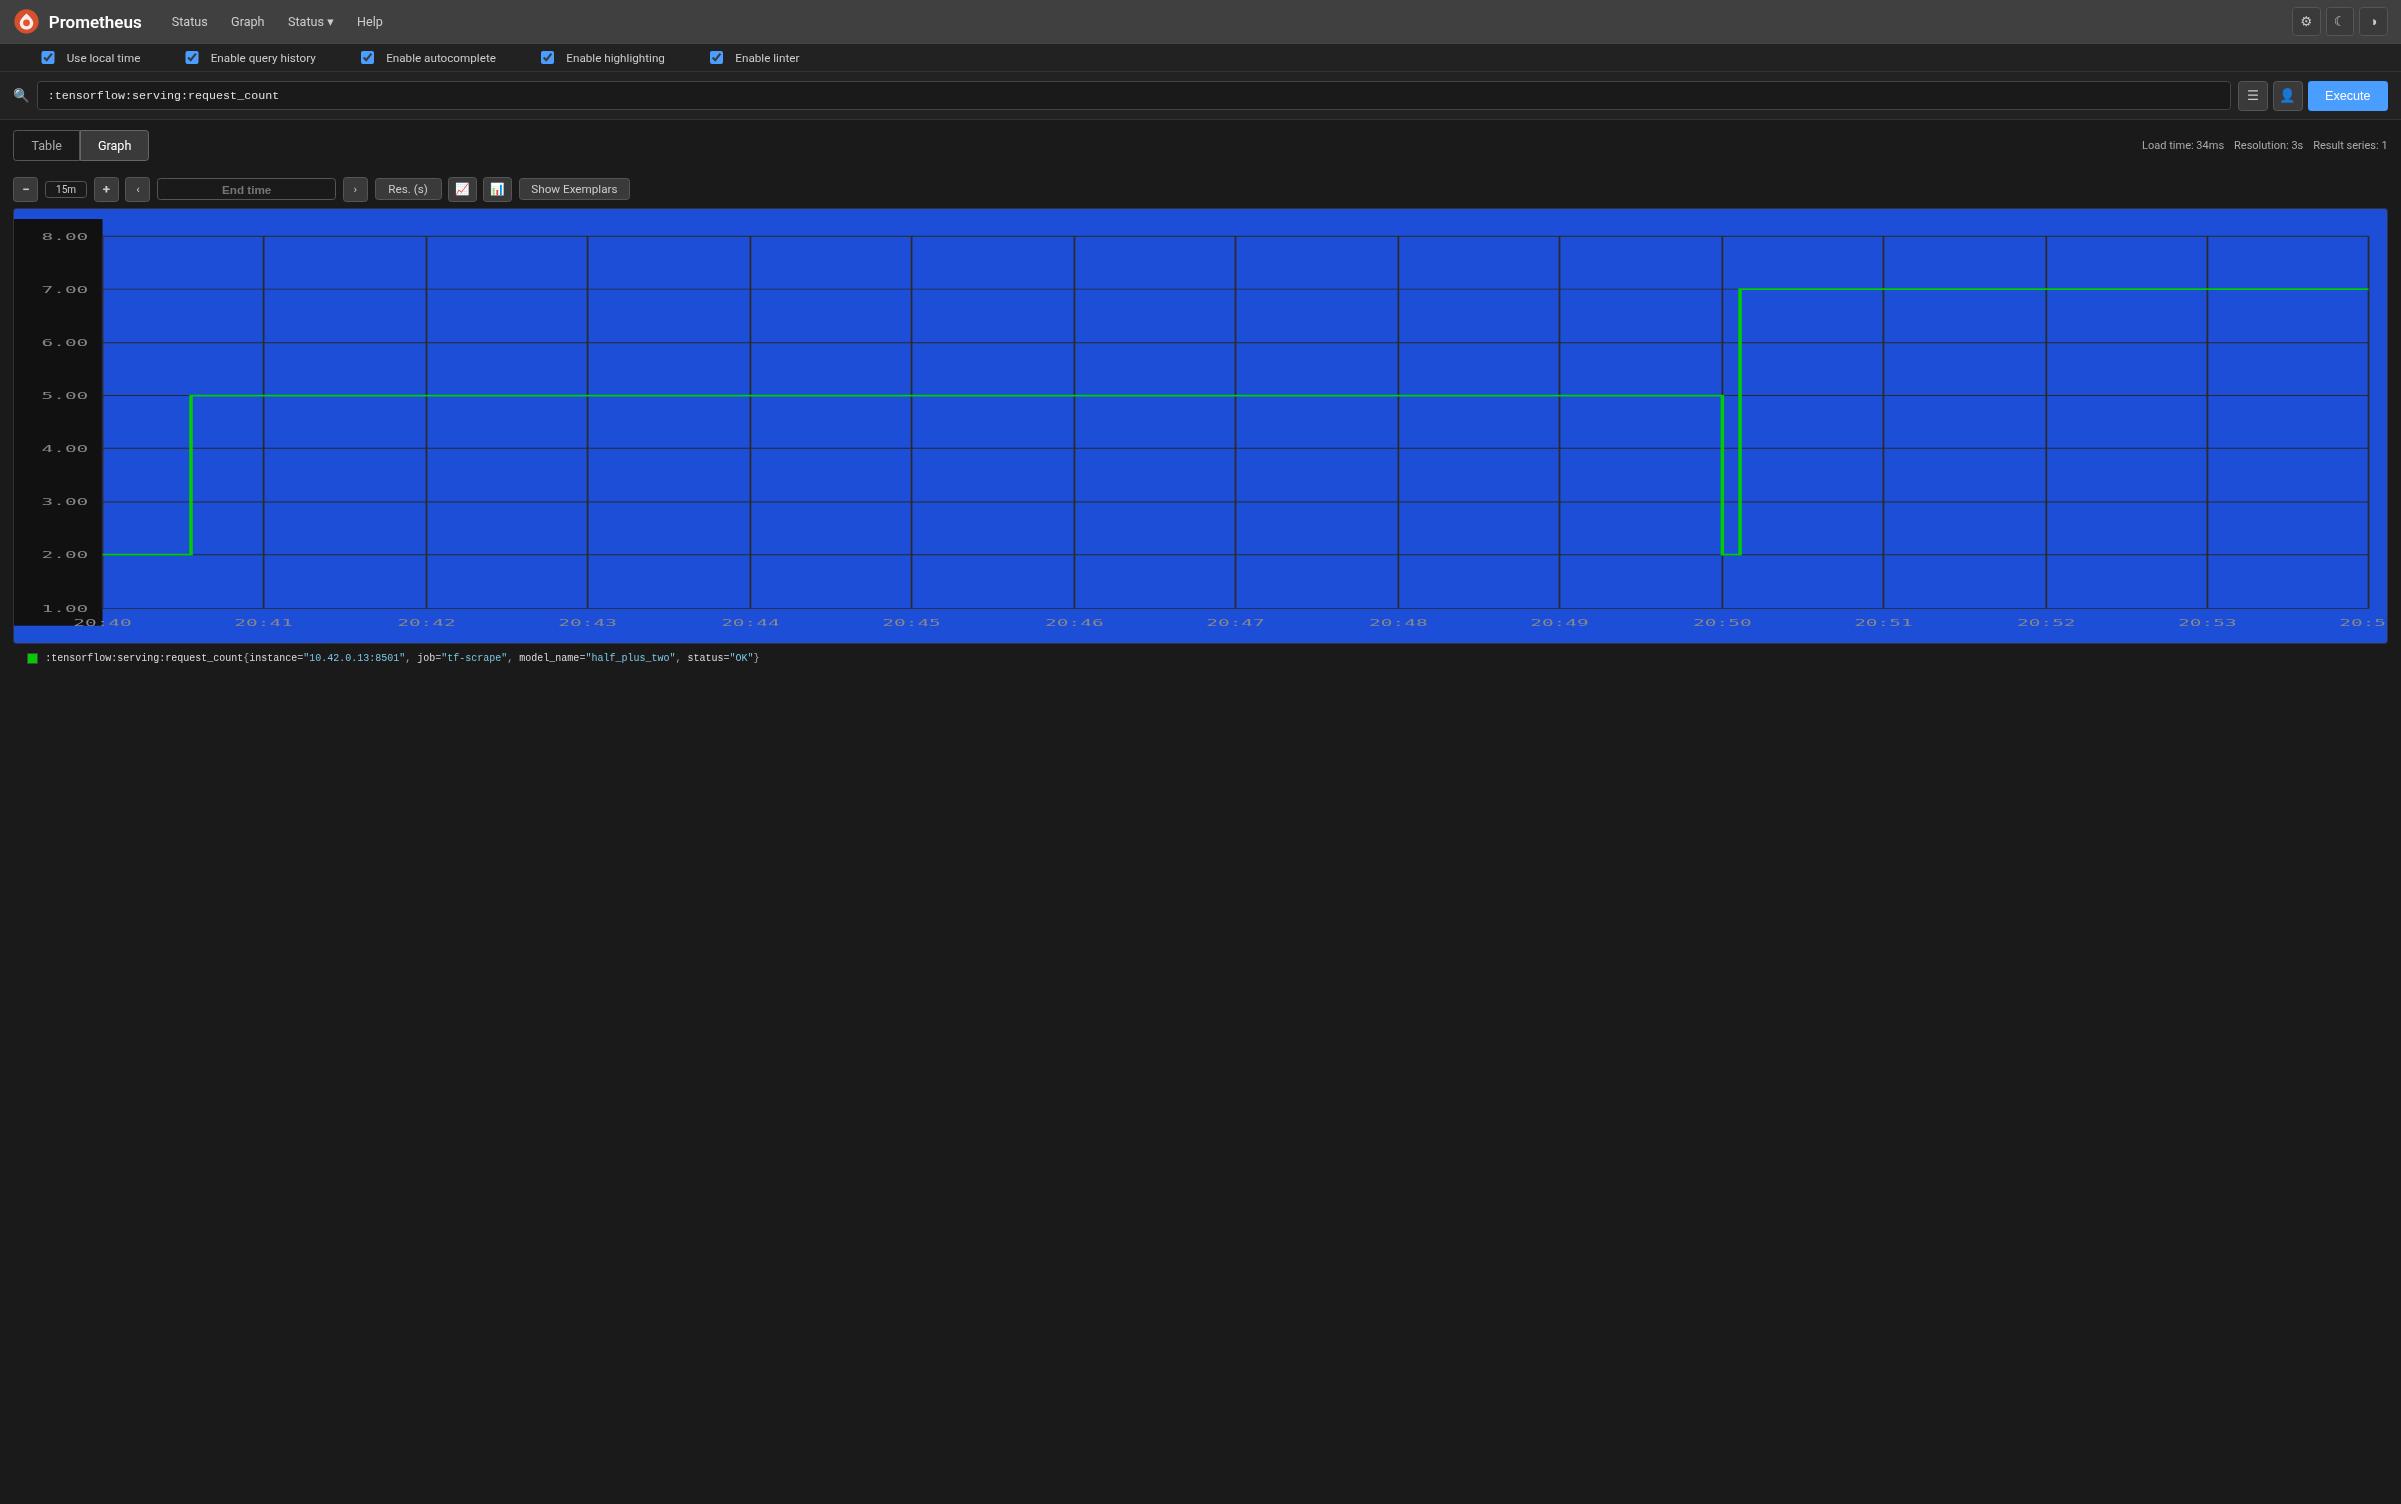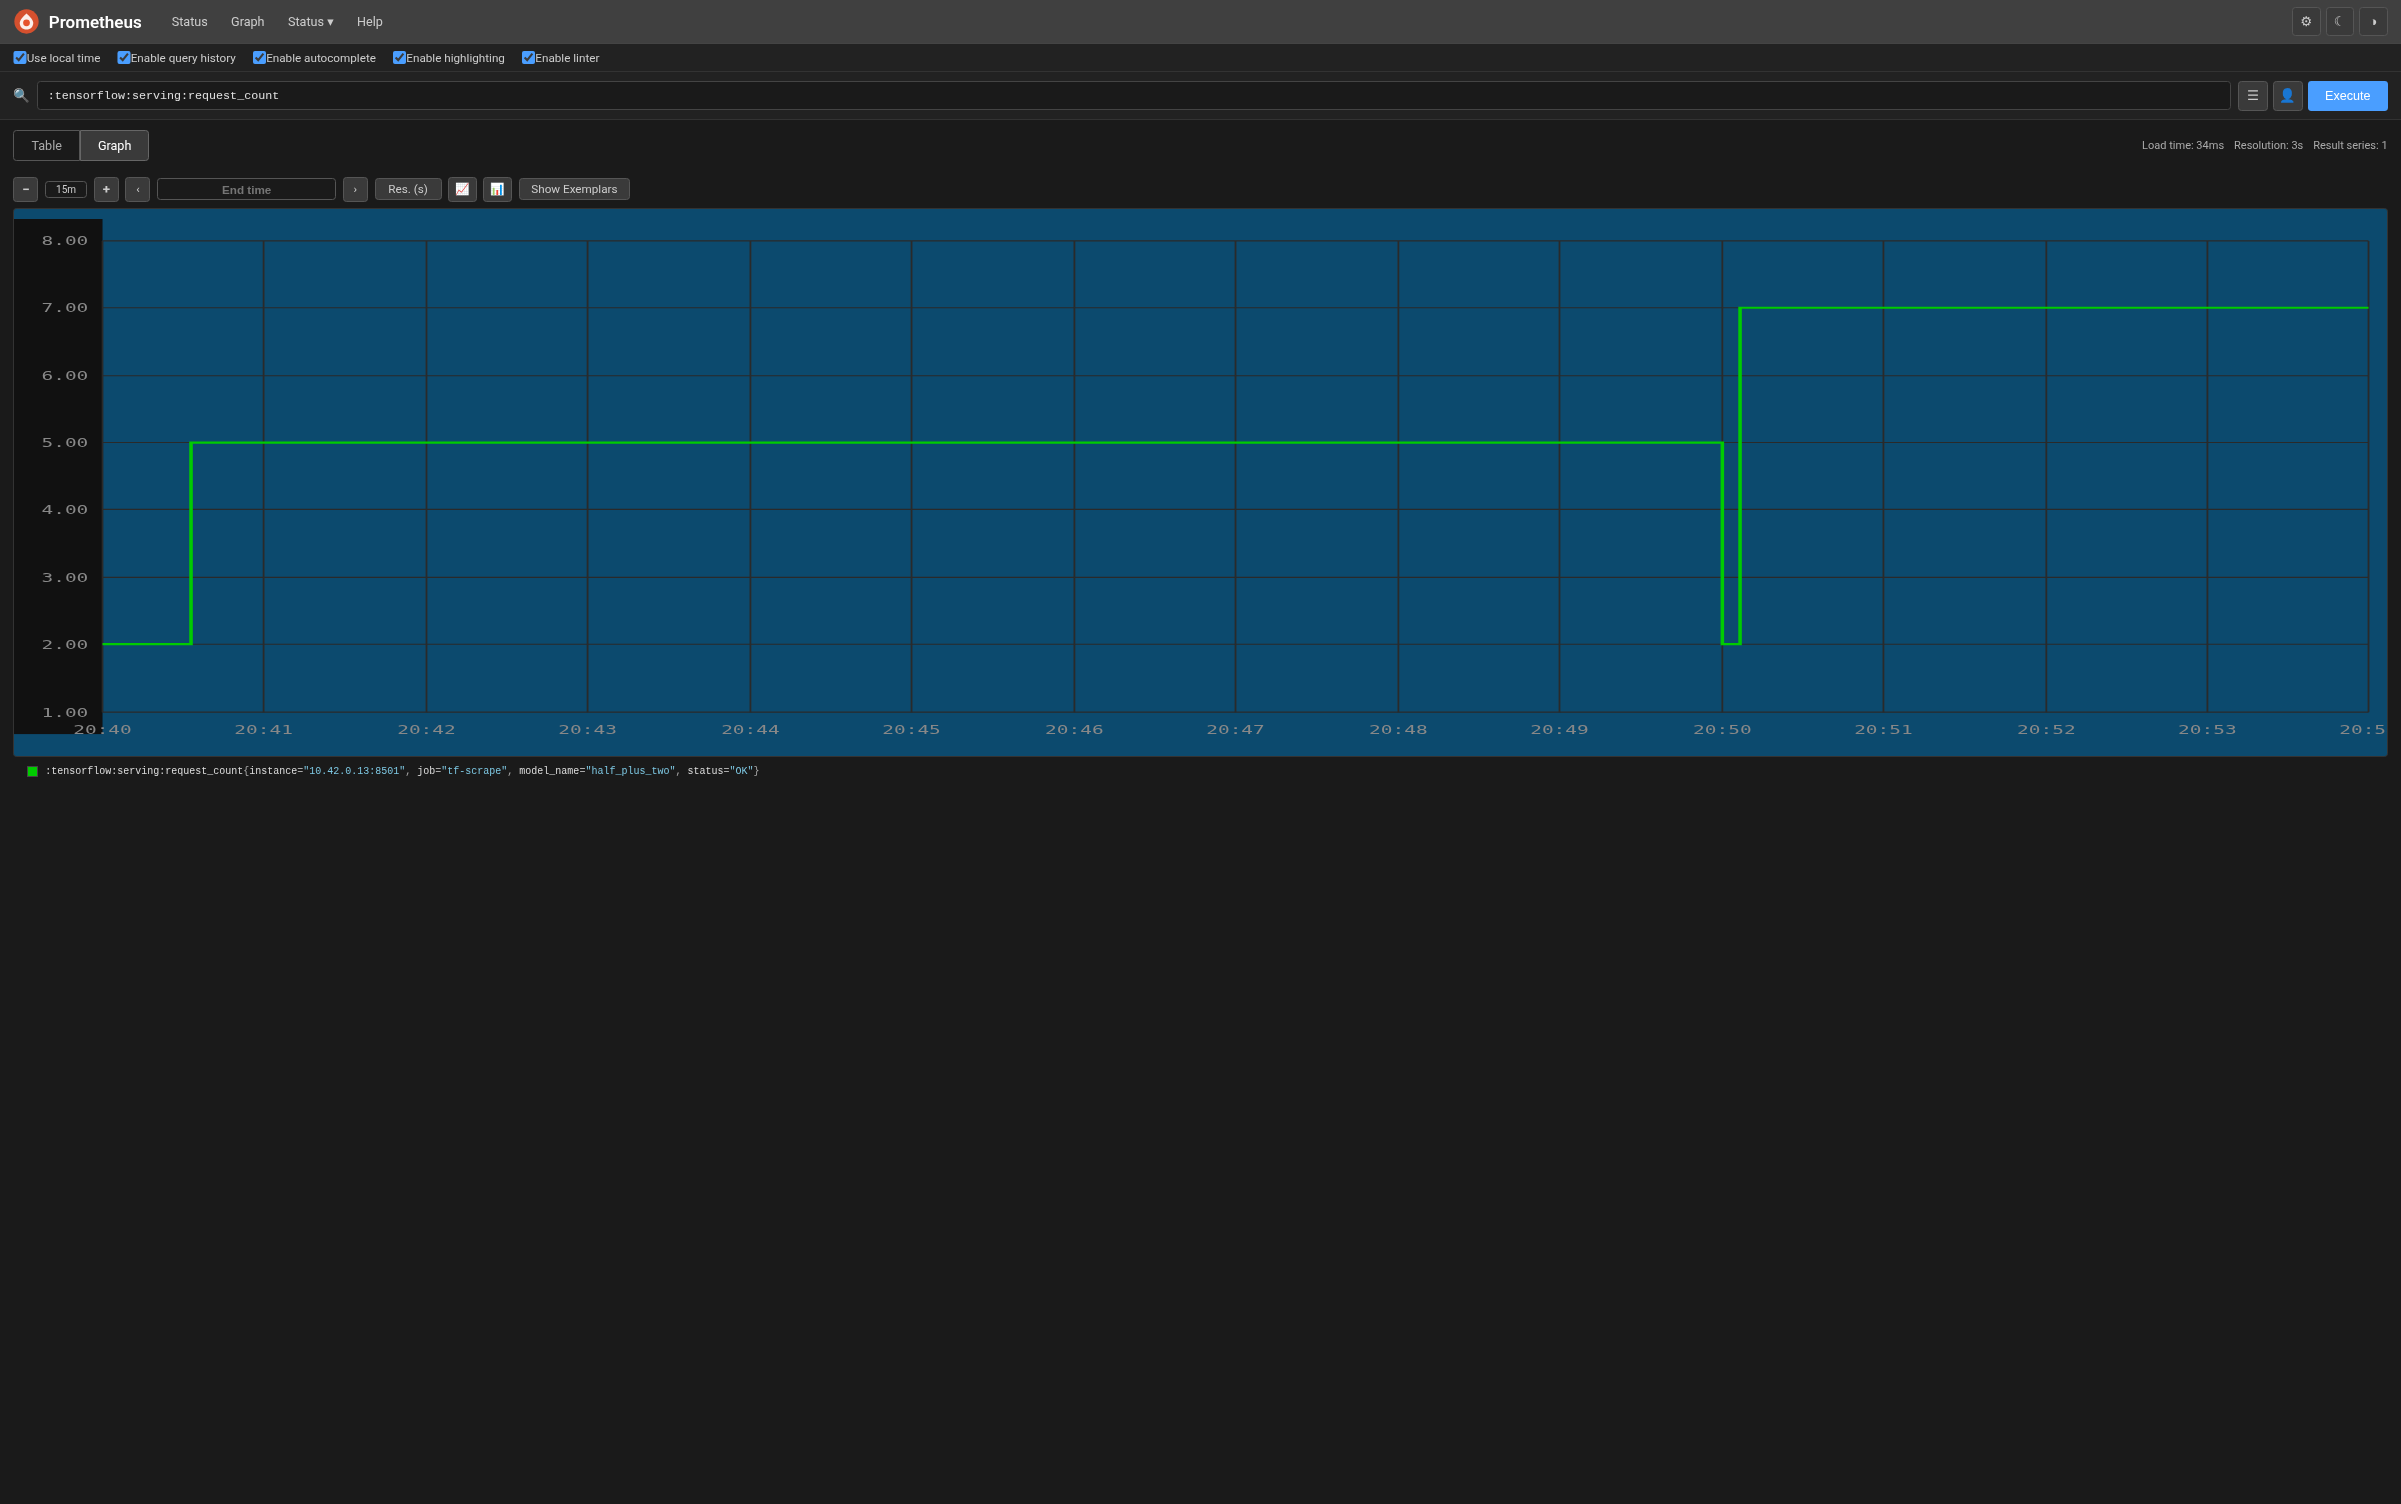--- a/index.html
+++ b/index.html
@@ -73,24 +73,25 @@
       display: flex;
       align-items: center;
       padding: 6.7px 13.4px;
       gap: 17px;
       border-bottom: 0.8px solid #333;
       flex-wrap: wrap;
     }
     .checkbox-item {
       display: flex;
       align-items: center;
-      gap: 0;
-      cursor: pointer;
-      color: #ccc;
-      font-size: 11.7px;
+      gap: 12px;
+      cursor: pointer;
+      color: #ccc;
+      font-size: 11.7px;
+      margin-left: 28px;
     }
     .checkbox-item input[type="checkbox"] {
       width: 13.4px;
       height: 13.4px;
       accent-color: #4a9eff;
       cursor: pointer;
     }
 
     
     .query-bar {
@@ -269,26 +270,26 @@
       border: 0.8px solid #555;
       border-radius: 3.4px;
       color: #ccc;
       padding: 3.4px 11.7px;
       font-size: 11.7px;
       cursor: pointer;
     }
 
     
     .chart-container {
-      background: #0c4a6e;
+      background: #1d4ed8;
       border: 0.8px solid #333;
       border-radius: 3.4px;
       padding: 10px 0 0 0;
       position: relative;
-      height: 549px;
+      height: 436px;
     }
     .chart-svg {
       width: 100%;
       height: 100%;
     }
 
     
     .legend {
       display: flex;
       align-items: center;

